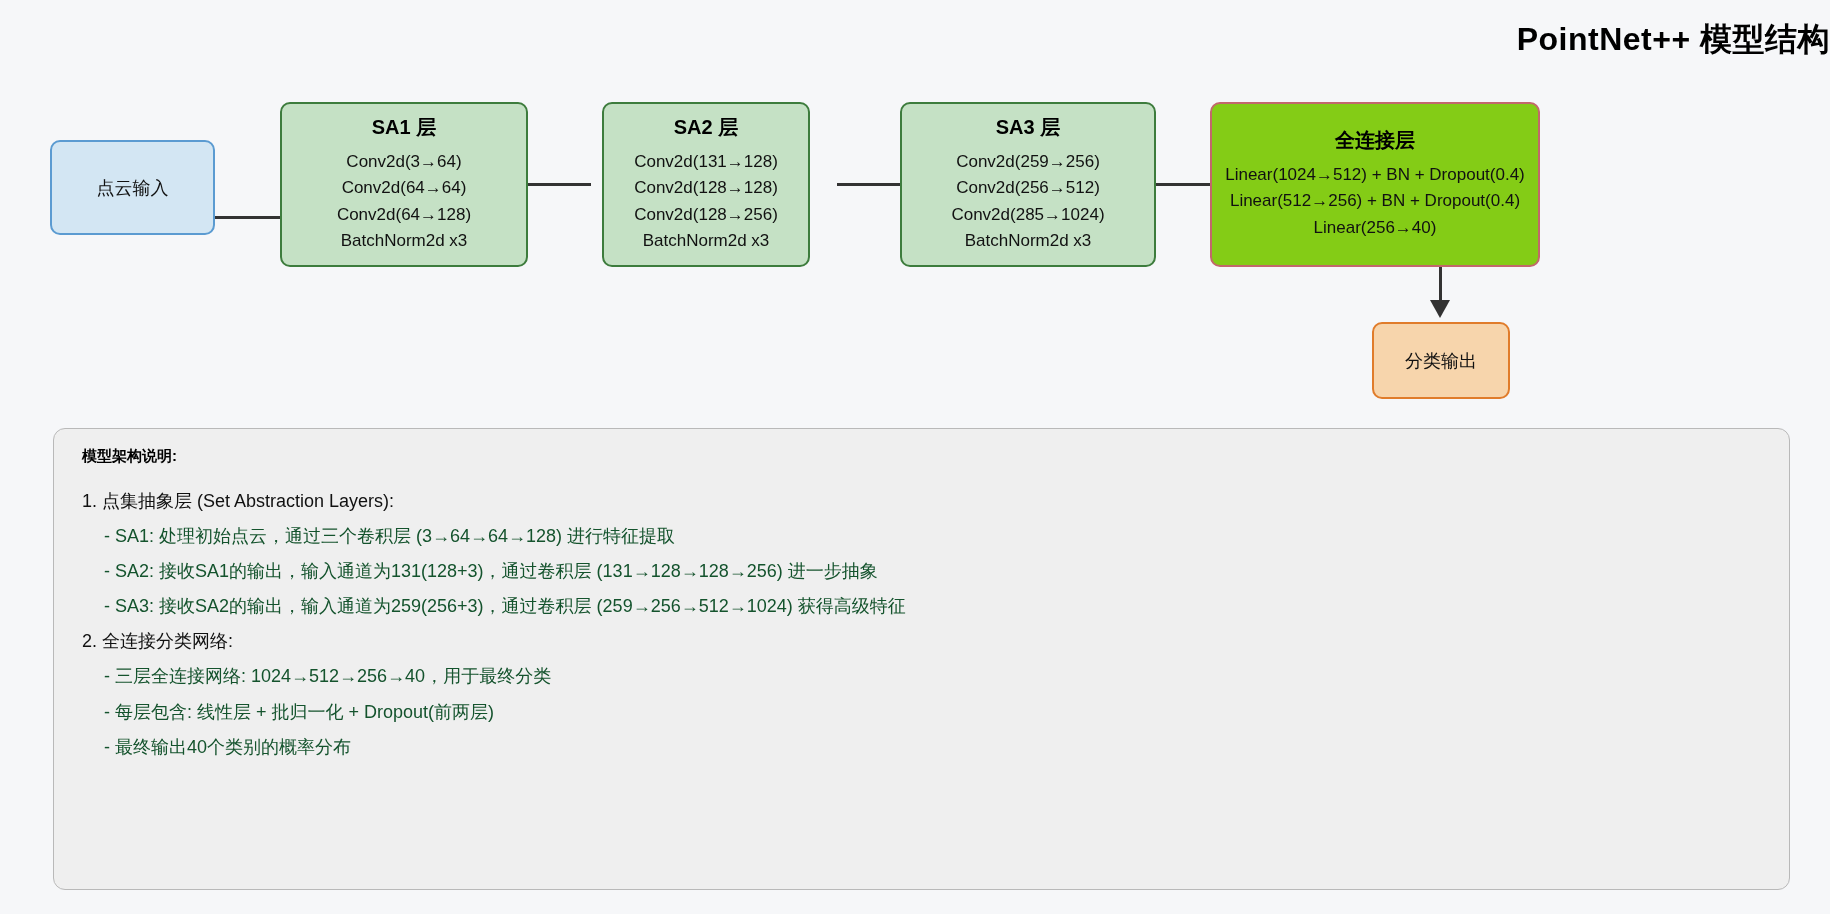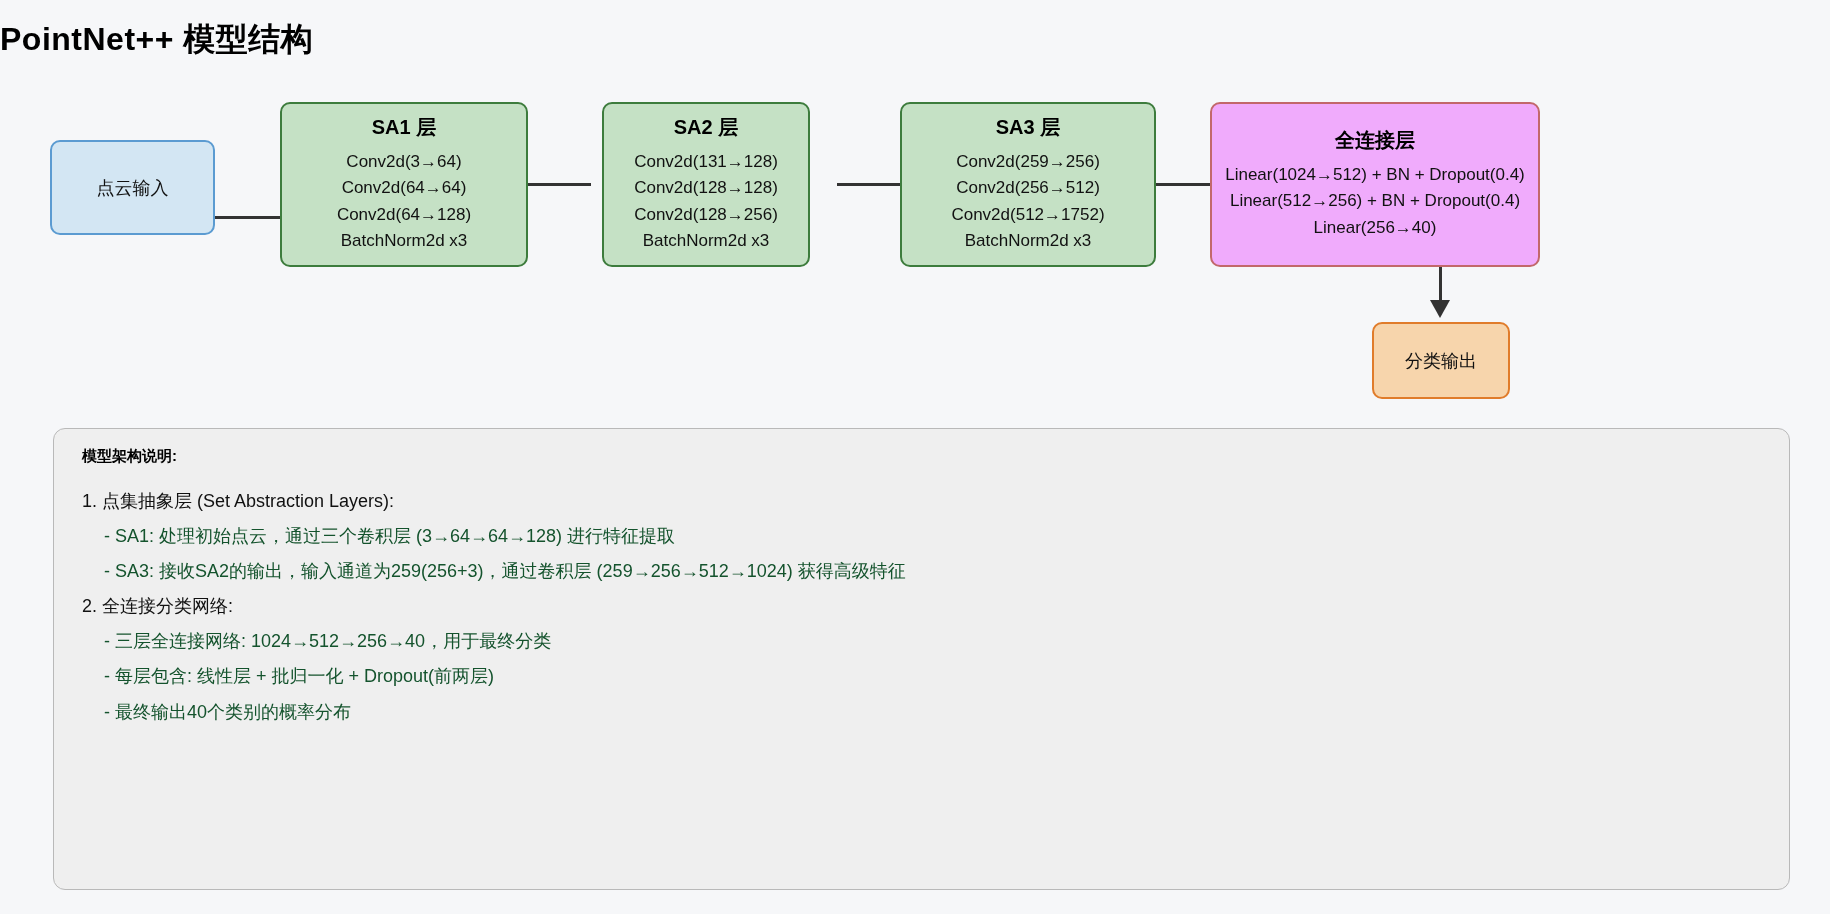--- a/index.html
+++ b/index.html
@@ -21,21 +21,21 @@
     width: 1830px;
     height: 914px;
   }
 
   
   .title {
     position: absolute;
     left: 0;
     top: 18px;
     width: 1830px;
-    text-align: left;
+    text-align: right;
     font-size: 32px;
     font-weight: bold;
     letter-spacing: 0.5px;
     color: #000000;
   }
 
   
   .node {
     position: absolute;
     box-sizing: border-box;
@@ -70,21 +70,21 @@
   
   .n-input {
     background: #d3e6f3;
     border: 2.5px solid #5b9bd1;
   }
   .n-sa {
     background: #c5e1c5;
     border: 2.5px solid #3d7c3d;
   }
   .n-fc {
-    background: #f0abfc;
+    background: #84cc16;
     border: 2.5px solid #c2686b;
   }
   .n-out {
     background: #f7d5ac;
     border: 2.5px solid #e07c2b;
   }
 
   
   #node-input  { left: 50px;   top: 140px; width: 165px; height: 95px; }
   #node-sa1    { left: 280px;  top: 102px; width: 248px; height: 165px; }
@@ -190,40 +190,41 @@
     <div class="node-line">Conv2d(131→128)</div>
     <div class="node-line">Conv2d(128→128)</div>
     <div class="node-line">Conv2d(128→256)</div>
     <div class="node-line">BatchNorm2d x3</div>
   </div>
 
   <div class="node n-sa" id="node-sa3">
     <div class="node-title">SA3 层</div>
     <div class="node-line">Conv2d(259→256)</div>
     <div class="node-line">Conv2d(256→512)</div>
-    <div class="node-line">Conv2d(512→1752)</div>
+    <div class="node-line">Conv2d(285→1024)</div>
     <div class="node-line">BatchNorm2d x3</div>
   </div>
 
   <div class="node n-fc" id="node-fc">
     <div class="node-title">全连接层</div>
     <div class="node-line">Linear(1024→512) + BN + Dropout(0.4)</div>
     <div class="node-line">Linear(512→256) + BN + Dropout(0.4)</div>
     <div class="node-line">Linear(256→40)</div>
   </div>
 
   <div class="node n-out" id="node-out">
     <div class="node-simple-label">分类输出</div>
   </div>
 
   <div id="desc-panel">
     <div class="desc-inner">
       <div class="desc-heading">模型架构说明:</div>
       <div class="desc-section">1. 点集抽象层 (Set Abstraction Layers):</div>
       <div class="desc-bullet">- SA1: 处理初始点云，通过三个卷积层 (3→64→64→128) 进行特征提取</div>
+      <div class="desc-bullet">- SA2: 接收SA1的输出，输入通道为131(128+3)，通过卷积层 (131→128→128→256) 进一步抽象</div>
       <div class="desc-bullet">- SA3: 接收SA2的输出，输入通道为259(256+3)，通过卷积层 (259→256→512→1024) 获得高级特征</div>
       <div class="desc-section">2. 全连接分类网络:</div>
       <div class="desc-bullet">- 三层全连接网络: 1024→512→256→40，用于最终分类</div>
       <div class="desc-bullet">- 每层包含: 线性层 + 批归一化 + Dropout(前两层)</div>
       <div class="desc-bullet">- 最终输出40个类别的概率分布</div>
     </div>
   </div>
 
 </div>
 

